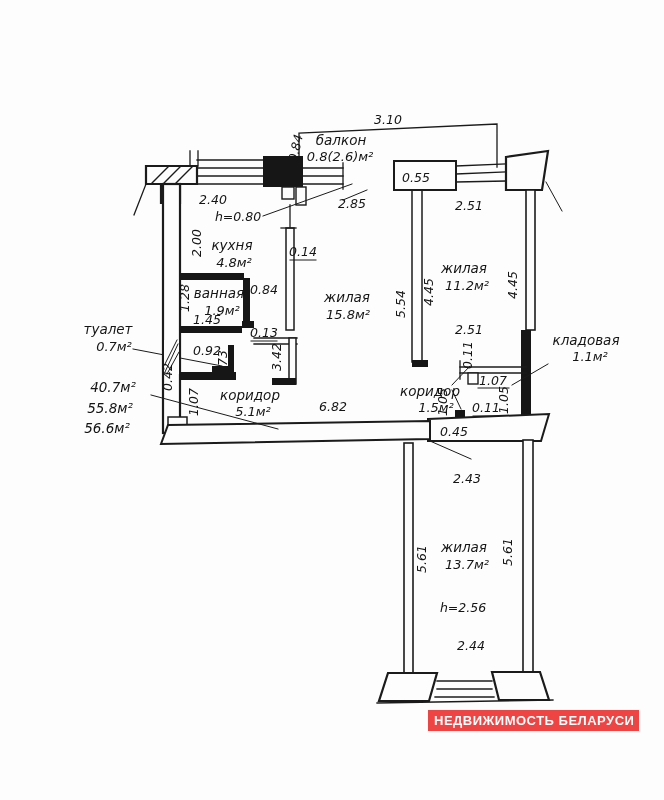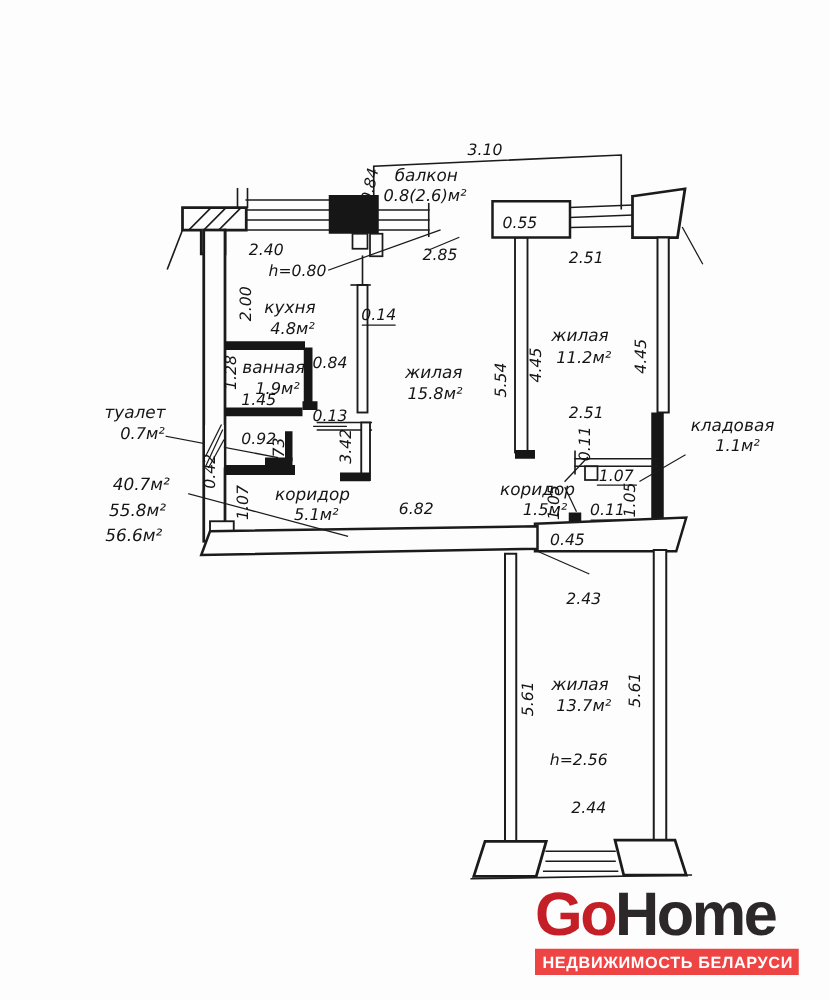--- a/index.html
+++ b/index.html
@@ -193,17 +193,16 @@
     <line x1="437" y1="681" x2="492" y2="681"></line>
     <line x1="437" y1="689" x2="492" y2="689"></line>
     <line x1="435" y1="697" x2="494" y2="697"></line>
     <line x1="377" y1="703" x2="553" y2="700"></line>
   </g>
 
 </svg>
 
 
 <div class="logo">
-  <div class="logo-word"><span class="logo-go">Go</span><span class="logo-home">Home</span></div>
   <div class="logo-bar">НЕДВИЖИМОСТЬ БЕЛАРУСИ</div>
 </div>
 
 </div>
 
 </body></html>

